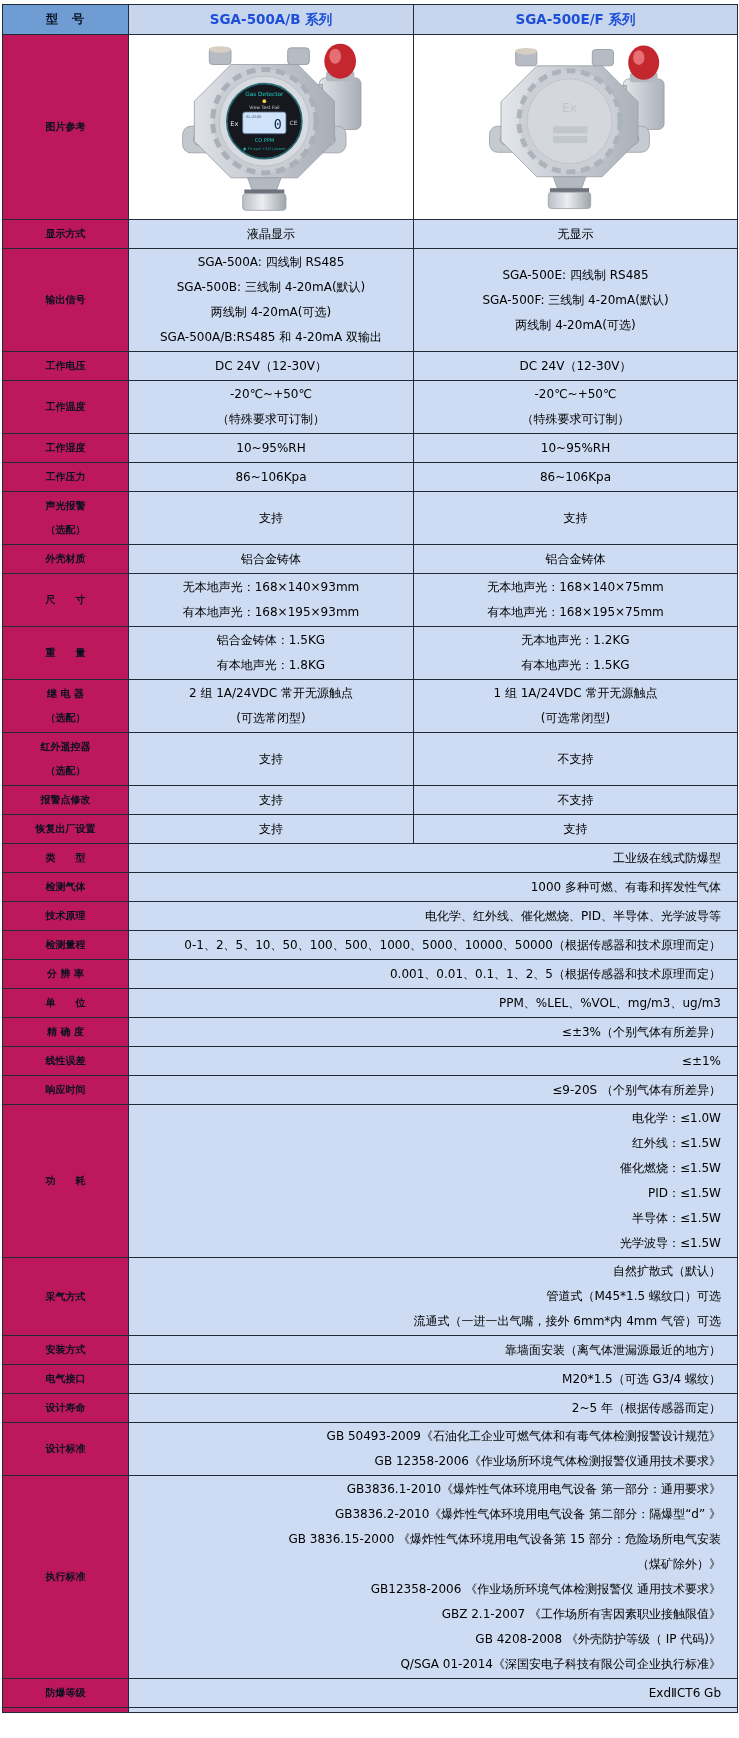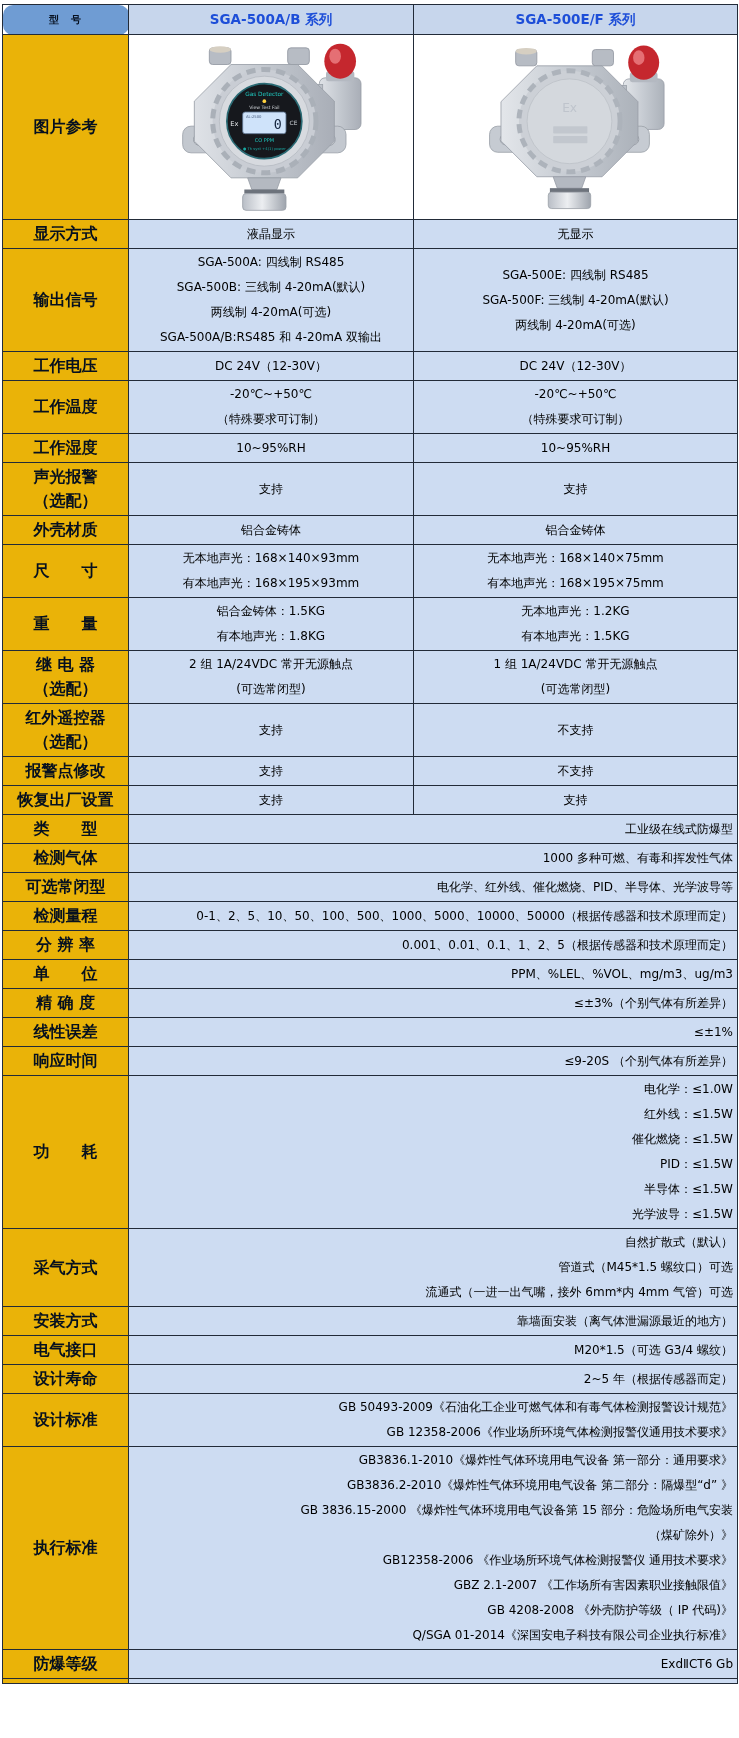--- a/index.html
+++ b/index.html
@@ -1,24 +1,24 @@
 <!DOCTYPE html>
 <html lang="zh"><head>
 <meta charset="utf-8">
 <style>
   html,body{margin:0;padding:0;background:#ffffff;}
   body{width:739px;font-family:"DejaVu Sans","Liberation Sans",sans-serif;color:#000;}
   .sheet{padding:4px 2px 3px 2px;}
   table{border-collapse:collapse;width:735px;table-layout:fixed;}
   td{border:1.5px solid #222b38;vertical-align:middle;overflow:hidden;}
   tr.hdr td{height:25px;}
-  .lbl{background:#eab308;font-weight:bold;text-align:center;font-size:16px;padding:2px 1px;color:#06101f;}
-  .hdr-lbl{background:#6f9cd3;font-size:10px;letter-spacing:1px;border-radius:10px;}
+  .lbl{background:#be185d;font-weight:bold;text-align:center;font-size:10px;padding:2px 1px;color:#06101f;}
+  .hdr-lbl{background:#6f9cd3;font-size:12px;letter-spacing:1px;}
   .hdr-val{background:#c7d6ec;font-weight:bold;text-align:center;font-size:13.5px;color:#1d4ed8;}
-  .val{background:#cddcf2;font-size:12px;text-align:center;padding:1px 4px;}
+  .val{background:#cddcf2;font-size:12px;text-align:center;padding:1px 16px;}
   .span-val{text-align:right;padding-left:11px;}
   .ln{line-height:25px;white-space:nowrap;}
   .lbl .ln{line-height:24px;white-space:normal;text-align:center;}
   .pic{background:#ffffff;text-align:center;height:184px;padding:0;}
   svg{display:block;margin:0 auto;}
 </style>
 </head>
 <body>
 
 <div class="sheet">
@@ -186,20 +186,31 @@
           </td>
           <td class="val">
             <div class="ln">10~95%RH</div>
           </td>
           <td class="val">
             <div class="ln">10~95%RH</div>
           </td>
         </tr>
         <tr>
           <td class="lbl">
+            <div class="ln">工作压力</div>
+          </td>
+          <td class="val">
+            <div class="ln">86~106Kpa</div>
+          </td>
+          <td class="val">
+            <div class="ln">86~106Kpa</div>
+          </td>
+        </tr>
+        <tr>
+          <td class="lbl">
             <div class="ln">声光报警</div>
             <div class="ln">（选配）</div>
           </td>
           <td class="val">
             <div class="ln">支持</div>
           </td>
           <td class="val">
             <div class="ln">支持</div>
           </td>
         </tr>
@@ -299,21 +310,21 @@
         <tr>
           <td class="lbl">
             <div class="ln">检测气体</div>
           </td>
           <td colspan="2" class="val span-val">
             <div class="ln">1000 多种可燃、有毒和挥发性气体</div>
           </td>
         </tr>
         <tr>
           <td class="lbl">
-            <div class="ln">可选常闭型</div>
+            <div class="ln">技术原理</div>
           </td>
           <td colspan="2" class="val span-val">
             <div class="ln">电化学、红外线、催化燃烧、PID、半导体、光学波导等</div>
           </td>
         </tr>
         <tr>
           <td class="lbl">
             <div class="ln">检测量程</div>
           </td>
           <td colspan="2" class="val span-val">

